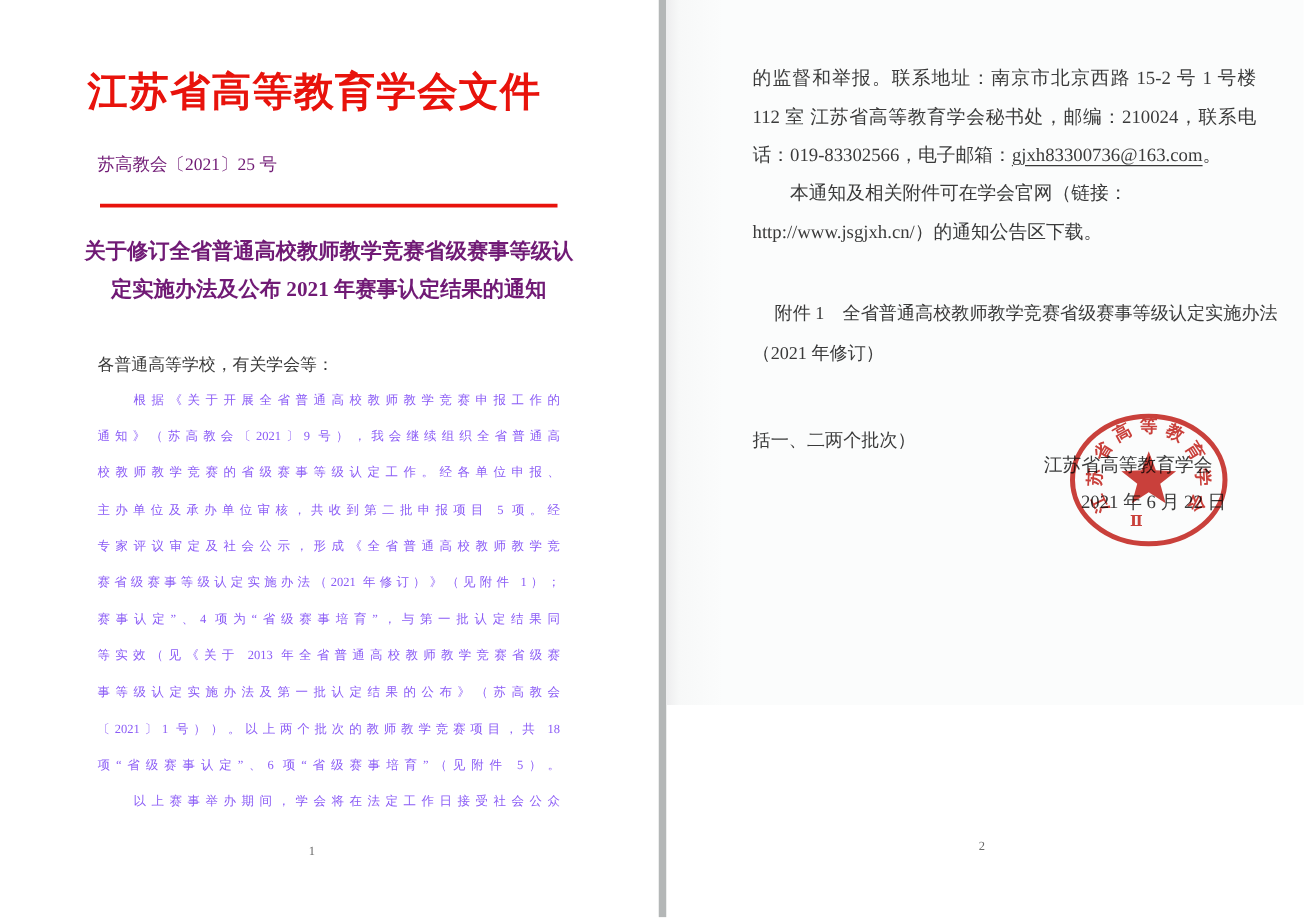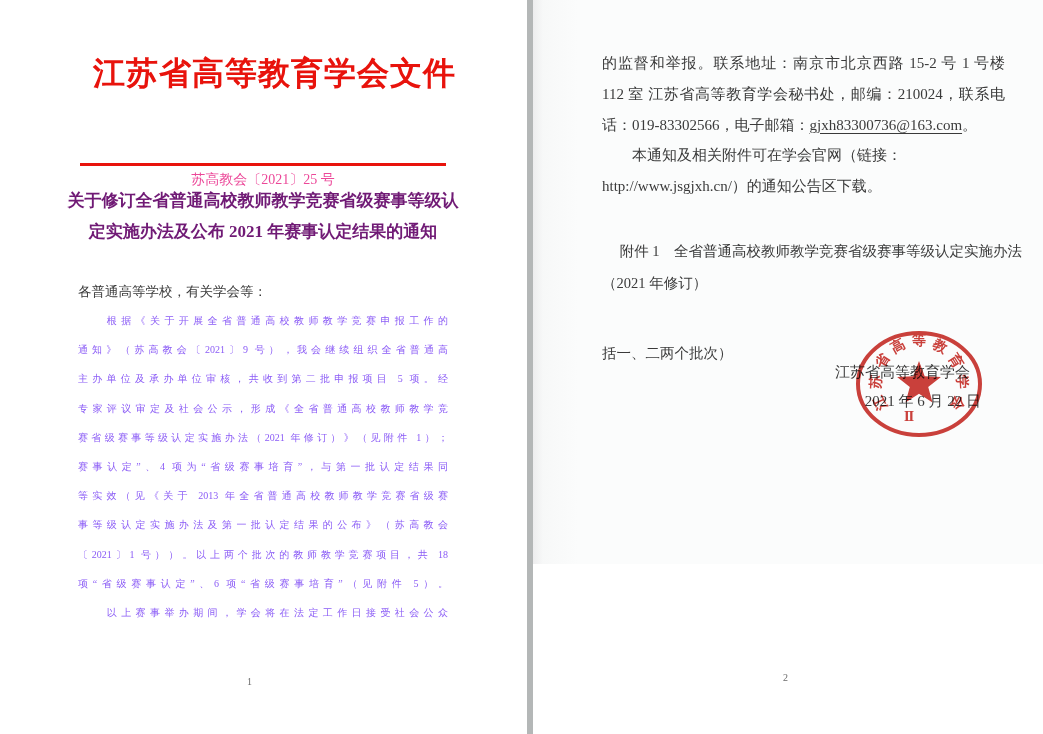--- a/index.html
+++ b/index.html
@@ -6,24 +6,24 @@
   .canvas{
     position:relative;width:1043px;height:734px;overflow:hidden;
     background:#ffffff;
     font-family:"Liberation Serif","DejaVu Serif",serif;
     color:#3a3a3a;
   }
   
   .page-left{position:absolute;left:0;top:0;width:527px;height:734px;background:#ffffff;}
   .org-title{
     position:absolute;left:70px;top:52px;width:386px;
-    text-align:right;font-size:32px;font-weight:bold;color:#e8130c;
+    text-align:left;font-size:32px;font-weight:bold;color:#e8130c;
     letter-spacing:1px;white-space:nowrap;
   }
-  .doc-no{position:absolute;left:78px;top:123px;width:370px;text-align:center;font-size:14px;color:#ec4899;margin-top:48px;}
+  .doc-no{position:absolute;left:78px;top:123px;width:370px;text-align:left;font-size:14px;color:#701a75;}
   .red-rule{position:absolute;left:80px;top:163px;width:366px;height:3px;background:#e8130c;}
   .doc-title{
     position:absolute;left:62px;top:185px;width:402px;
     text-align:center;font-size:17px;font-weight:bold;color:#701a75;line-height:31px;
   }
   .salutation{position:absolute;left:78px;top:277px;width:370px;font-size:13.5px;line-height:29px;}
   .body-block{position:absolute;left:78px;top:306px;width:370px;}
   .body-line{
     height:29.2px;line-height:29.2px;font-size:10px;color:#8b5cf6;
     text-align:justify;text-align-last:justify;overflow:hidden;
@@ -66,20 +66,21 @@
     <div class="doc-no">苏高教会〔2021〕25 号</div>
     <div class="red-rule"></div>
     <div class="doc-title">
       <div>关于修订全省普通高校教师教学竞赛省级赛事等级认</div>
       <div>定实施办法及公布 2021 年赛事认定结果的通知</div>
     </div>
     <div class="salutation">各普通高等学校，有关学会等：</div>
     <div class="body-block">
       <div class="body-line">　　根据《关于开展全省普通高校教师教学竞赛申报工作的</div>
       <div class="body-line">通知》（苏高教会〔2021〕9 号），我会继续组织全省普通高</div>
+      <div class="body-line">校教师教学竞赛的省级赛事等级认定工作。经各单位申报、</div>
       <div class="body-line">主办单位及承办单位审核，共收到第二批申报项目 5 项。经</div>
       <div class="body-line">专家评议审定及社会公示，形成《全省普通高校教师教学竞</div>
       <div class="body-line">赛省级赛事等级认定实施办法（2021 年修订）》（见附件 1）；</div>
       <div class="body-line">赛事认定”、4 项为“省级赛事培育”，与第一批认定结果同</div>
       <div class="body-line">等实效（见《关于 2013 年全省普通高校教师教学竞赛省级赛</div>
       <div class="body-line">事等级认定实施办法及第一批认定结果的公布》（苏高教会</div>
       <div class="body-line">〔2021〕1 号））。以上两个批次的教师教学竞赛项目，共 18</div>
       <div class="body-line">项“省级赛事认定”、6 项“省级赛事培育”（见附件 5）。</div>
       <div class="body-line">　　以上赛事举办期间，学会将在法定工作日接受社会公众</div>
     </div>

